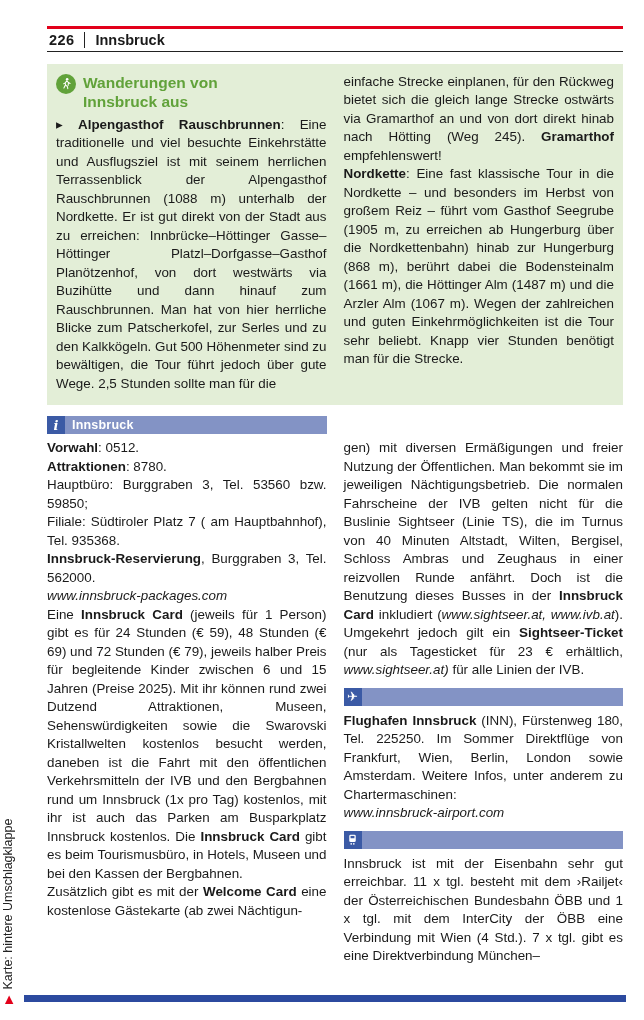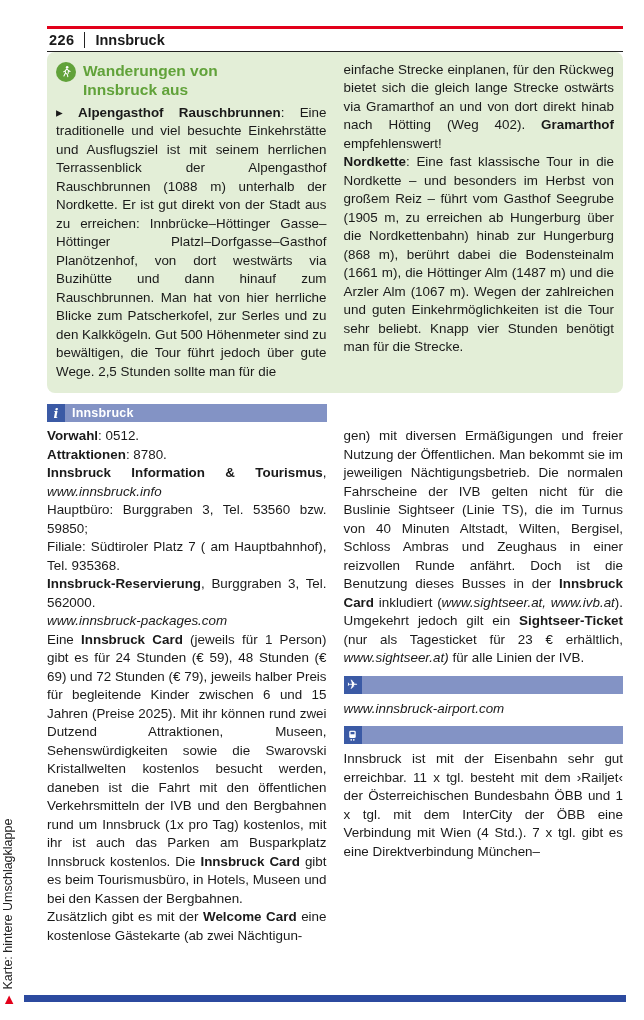--- a/index.html
+++ b/index.html
@@ -15,21 +15,21 @@
   .page-num  { letter-spacing:.4px; }
   .section-title { border-left:1.5px solid #222; margin-left:10px; padding-left:10px; }
   .thin-rule { height:1.2px; background:#222; }
 
   .cols { display:flex; gap:17px; }
   .col  { flex:1; min-width:0; }
   .para { font-size:13.4px; line-height:18.5px; text-align:justify; }
   .b { font-weight:bold; }
   .i { font-style:italic; }
 
-  .green-box { margin-top:0; background:var(--green_bg,#e3eed7); padding:9px 9px 12px;border-radius:8px; }
+  .green-box { margin-top:12px; background:var(--green_bg,#e3eed7); padding:9px 9px 12px; }
   .gb-title  { display:flex; gap:7px; margin-bottom:5px; align-items:flex-start; }
   .gb-title-text { color:var(--green,#61a23a); font-weight:bold; font-size:15.5px; line-height:19px; }
   .hiker-badge { width:20px; height:20px; border-radius:50%; background:var(--green,#61a23a);
     display:flex; align-items:center; justify-content:center; flex:none; margin-top:1px; }
 
   .info-section { margin-top:11px; }
   .bar { display:flex; align-items:center; height:18px; background:var(--bar,#8393c5); margin-bottom:5px; }
   .bar-mt { margin-top:8px; margin-bottom:6px; }
   .bar-icon { width:18px; height:18px; background:var(--bar_icon,#3b5aa5); color:#fff;
     display:flex; align-items:center; justify-content:center; flex:none; font-size:12px; line-height:1; }
@@ -73,48 +73,48 @@
               </svg>
             </span>
             <span class="gb-title-text">
               <span>Wanderungen von</span><br>
               <span>Innsbruck aus</span>
             </span>
           </div>
           <div class="para"><span>▸ </span><span class="b">Alpengasthof Rauschbrunnen</span><span>: Eine traditionelle und viel besuchte Einkehrstätte und Ausflugsziel ist mit seinem herrlichen Terrassenblick der Alpengasthof Rauschbrunnen (1088 m) unterhalb der Nordkette. Er ist gut direkt von der Stadt aus zu erreichen: Innbrücke–Höttinger Gasse–Höttinger Platzl–Dorfgasse–Gasthof Planötzenhof, von dort westwärts via Buzihütte und dann hinauf zum Rauschbrunnen. Man hat von hier herrliche Blicke zum Patscherkofel, zur Serles und zu den Kalkkögeln. Gut 500 Höhenmeter sind zu bewältigen, die Tour führt jedoch über gute Wege. 2,5 Stunden sollte man für die</span></div>
         </div>
         <div class="col">
-          <div class="para"><span>einfache Strecke einplanen, für den Rückweg bietet sich die gleich lange Strecke ostwärts via Gramarthof an und von dort direkt hinab nach Hötting (Weg 402). </span><span class="b">Gramarthof</span><span> empfehlenswert!</span></div>
+          <div class="para"><span>einfache Strecke einplanen, für den Rückweg bietet sich die gleich lange Strecke ostwärts via Gramarthof an und von dort direkt hinab nach Hötting (Weg 245). </span><span class="b">Gramarthof</span><span> empfehlenswert!</span></div>
           <div class="para"><span class="b">Nordkette</span><span>: Eine fast klassische Tour in die Nordkette – und besonders im Herbst von großem Reiz – führt vom Gasthof Seegrube (1905 m, zu erreichen ab Hungerburg über die Nordkettenbahn) hinab zur Hungerburg (868 m), berührt dabei die Bodensteinalm (1661 m), die Höttinger Alm (1487 m) und die Arzler Alm (1067 m). Wegen der zahlreichen und guten Einkehrmöglichkeiten ist die Tour sehr beliebt. Knapp vier Stunden benötigt man für die Strecke.</span></div>
         </div>
       </div>
     </section>
 
     <section class="info-section">
       <div class="cols">
         <div class="col">
           <div class="bar">
             <span class="bar-icon serif-i">i</span>
             <span class="bar-label">Innsbruck</span>
           </div>
           <div class="para"><span class="b">Vorwahl</span><span>: 0512.</span></div>
           <div class="para"><span class="b">Attraktionen</span><span>: 8780.</span></div>
-          <div class="para"><span class="b">Innsbruck Information &amp; Tourismus</span><span>, </span><span class="i">www.innsbruck.info</span></div>
           <div class="para"><span>Hauptbüro: Burggraben 3, Tel. 53560 bzw. 59850;</span></div>
           <div class="para"><span>Filiale: Südtiroler Platz 7 ( am Hauptbahnhof), Tel. 935368.</span></div>
           <div class="para"><span class="b">Innsbruck-Reservierung</span><span>, Burggraben 3, Tel. 562000.</span></div>
           <div class="para"><span class="i">www.innsbruck-packages.com</span></div>
           <div class="para"><span>Eine </span><span class="b">Innsbruck Card</span><span> (jeweils für 1 Person) gibt es für 24 Stunden (€ 59), 48 Stunden (€ 69) und 72 Stunden (€ 79), jeweils halber Preis für begleitende Kinder zwischen 6 und 15 Jahren (Preise 2025). Mit ihr können rund zwei Dutzend Attraktionen, Museen, Sehenswürdigkeiten sowie die Swarovski Kristallwelten kostenlos besucht werden, daneben ist die Fahrt mit den öffentlichen Verkehrsmitteln der IVB und den Bergbahnen rund um Innsbruck (1x pro Tag) kostenlos, mit ihr ist auch das Parken am Busparkplatz Innsbruck kostenlos. Die </span><span class="b">Innsbruck Card</span><span> gibt es beim Tourismusbüro, in Hotels, Museen und bei den Kassen der Bergbahnen.</span></div>
           <div class="para"><span>Zusätzlich gibt es mit der </span><span class="b">Welcome Card</span><span> eine kostenlose Gästekarte (ab zwei Nächtigun-</span></div>
         </div>
         <div class="col col-offset">
           <div class="para"><span>gen) mit diversen Ermäßigungen und freier Nutzung der Öffentlichen. Man bekommt sie im jeweiligen Nächtigungsbetrieb. Die normalen Fahrscheine der IVB gelten nicht für die Buslinie Sightseer (Linie TS), die im Turnus von 40 Minuten Altstadt, Wilten, Bergisel, Schloss Ambras und Zeughaus in einer reizvollen Runde anfährt. Doch ist die Benutzung dieses Busses in der </span><span class="b">Innsbruck Card</span><span> inkludiert (</span><span class="i">www.sightseer.at, www.ivb.at</span><span>). Umgekehrt jedoch gilt ein </span><span class="b">Sightseer-Ticket</span><span> (nur als Tagesticket für 23 € erhältlich, </span><span class="i">www.sightseer.at)</span><span> für alle Linien der IVB.</span></div>
           <div class="bar bar-mt">
             <span class="bar-icon plane">✈</span>
           </div>
+          <div class="para"><span class="b">Flughafen Innsbruck</span><span> (INN), Fürstenweg 180, Tel. 225250. Im Sommer Direktflüge von Frankfurt, Wien, Berlin, London sowie Amsterdam. Weitere Infos, unter anderem zu Chartermaschinen:</span></div>
           <div class="para"><span class="i">www.innsbruck-airport.com</span></div>
           <div class="bar bar-mt">
             <span class="bar-icon">
               <svg viewBox="0 0 20 20" width="13" height="13" aria-hidden="true">
                 <rect x="5" y="2.5" width="10" height="11.5" rx="2.2" fill="#fff"></rect>
                 <rect x="7" y="4.5" width="6" height="3.6" fill="#3b5aa5"></rect>
                 <circle cx="8" cy="16.6" r="1.3" fill="#fff"></circle>
                 <circle cx="12" cy="16.6" r="1.3" fill="#fff"></circle>
               </svg>
             </span>

